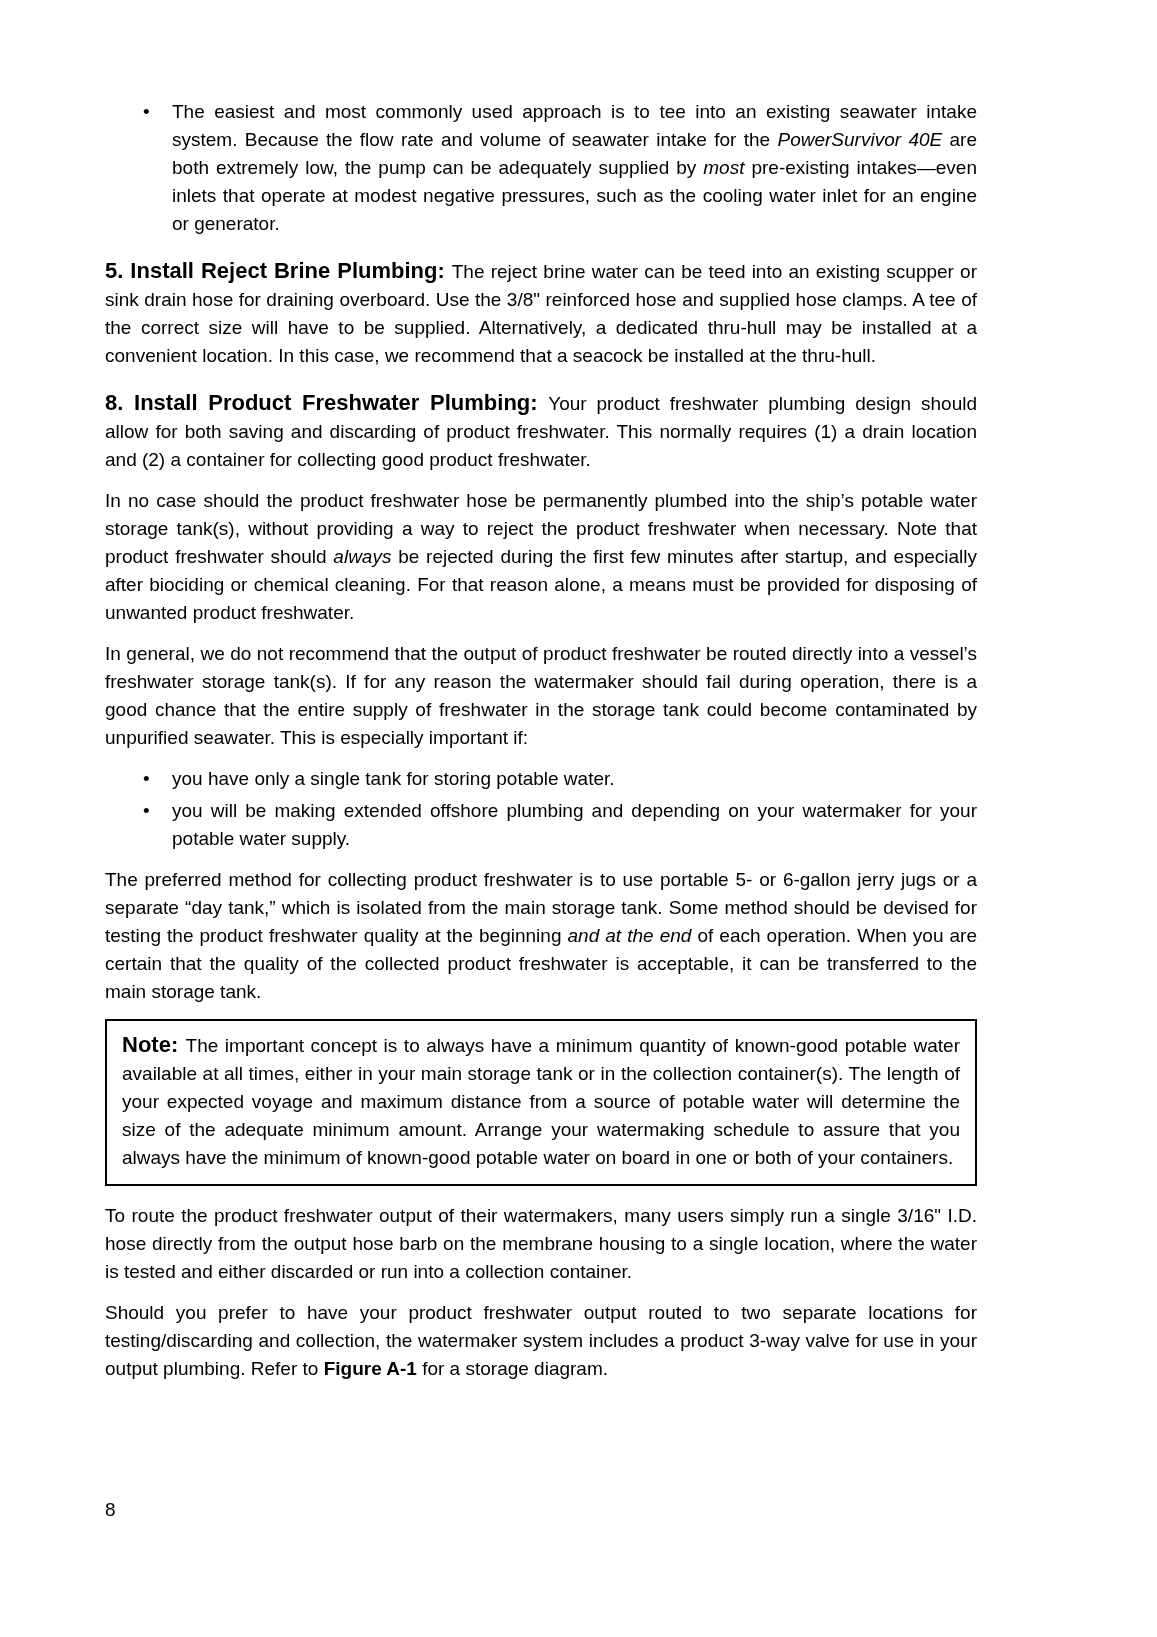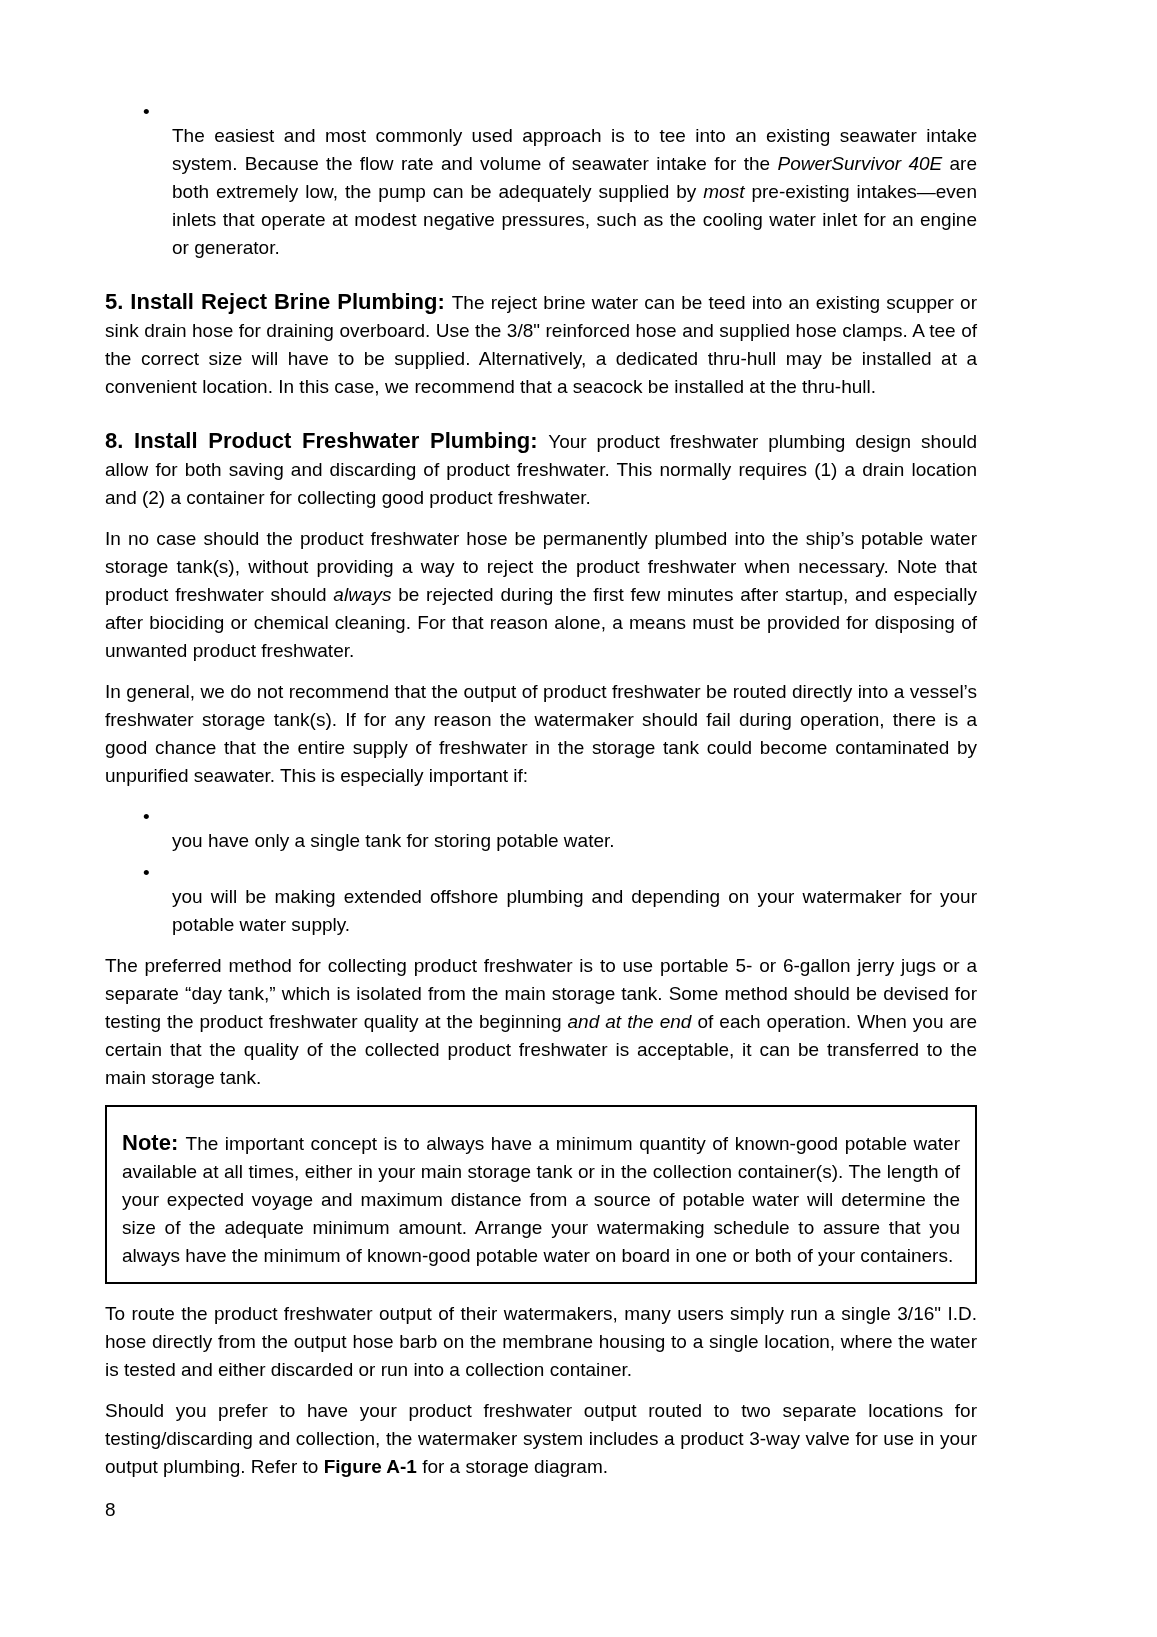--- a/index.html
+++ b/index.html
@@ -23,49 +23,48 @@
     position: absolute;
     left: 105px;
     top: 98px;
     width: 872px;
   }
   p.para {
     margin: 0 0 13px 0;
     text-align: justify;
   }
   p.para.sect {
-    margin-top: 26px;
+    margin-top: 19px;
   }
   .bullet {
     display: flex;
     margin: 0 0 13px 0;
     padding-left: 38px;
   }
   .bullet + .bullet {
     margin-top: -9px; 
   }
   .marker {
     width: 29px;
     flex: 0 0 29px;
   }
   .btext {
     flex: 1;
     text-align: justify;
-    margin-top: 24px;
   }
   .h {
     font-weight: bold;
     font-size: 22px;
     line-height: 28px;
   }
   .b { font-weight: bold; margin-top: 33px; }
   .i { font-style: italic; }
   .note-box {
     border: 2px solid #000000;
-    padding: 22px 15px 12px 15px;
+    padding: 10px 15px 12px 15px;
     margin: 5px 0 16px 0;
   }
   .note-box p {
     margin: 0;
     text-align: justify;
   }
   .page-footer {
     position: absolute;
     left: 105px;
     top: 1496px;

